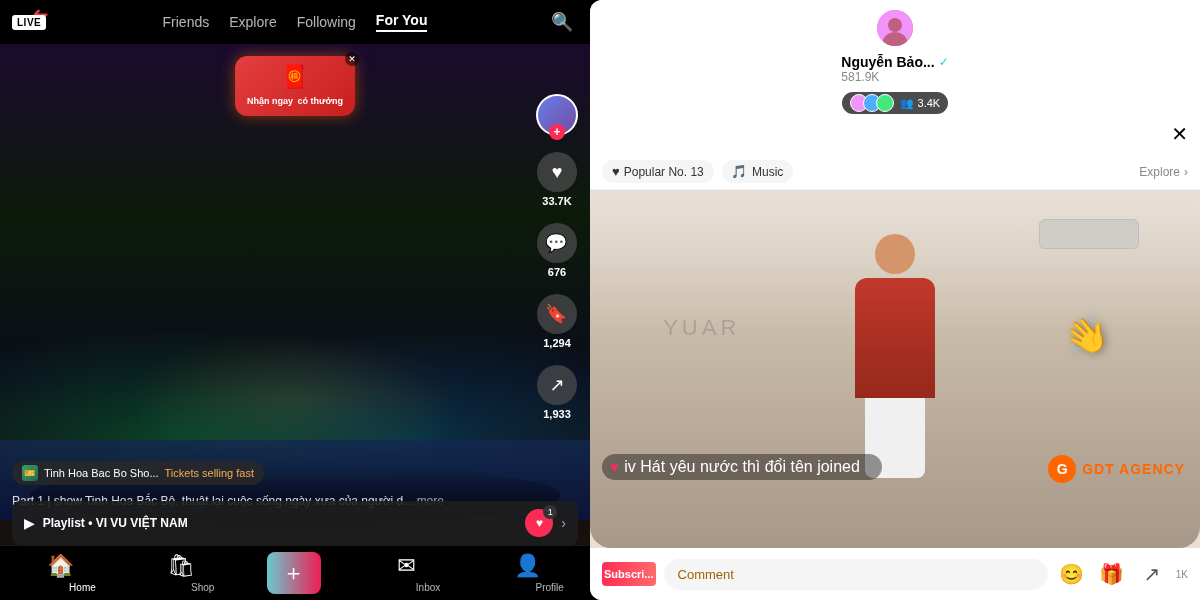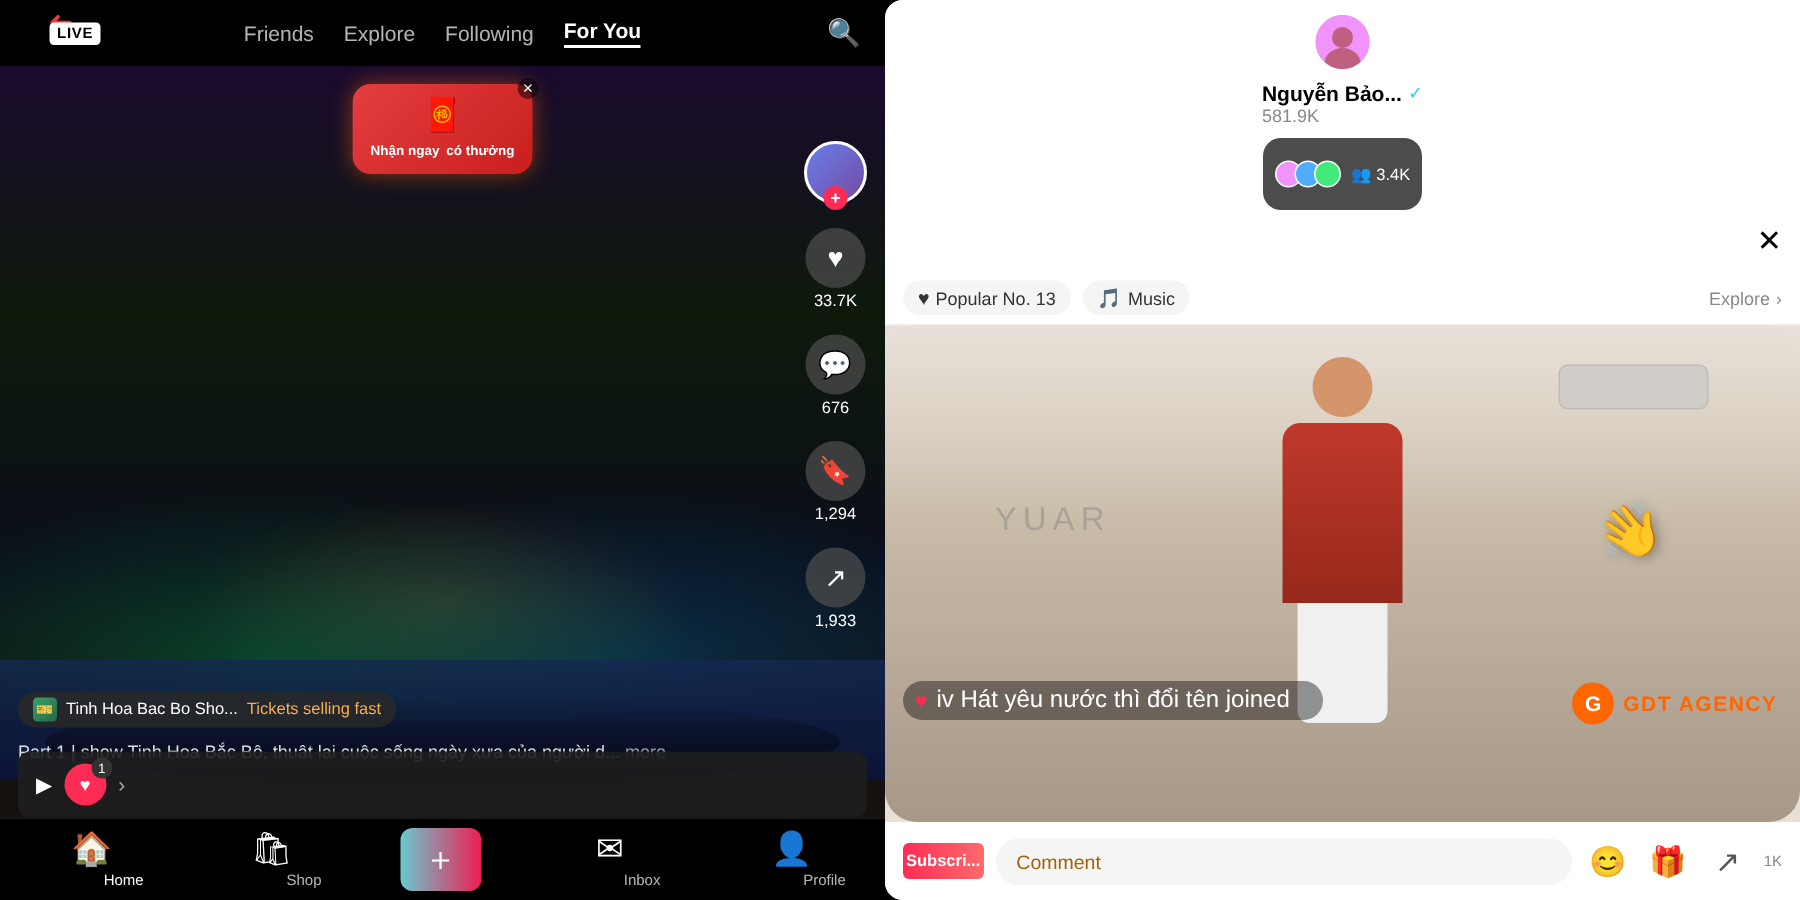--- a/index.html
+++ b/index.html
@@ -31,21 +31,21 @@
       align-items: center;
       justify-content: center;
       padding: 8px 16px;
       position: relative;
       z-index: 10;
       height: 44px;
     }
 
     .live-badge {
       position: absolute;
-      left: 33px;
+      left: 12px;
       background: #fff;
       color: #000;
       font-size: 10px;
       font-weight: 900;
       padding: 2px 5px;
       border-radius: 3px;
       letter-spacing: 0.5px;
     }
 
     .red-arrow {
@@ -222,21 +222,21 @@
       display: flex;
       align-items: center;
       justify-content: center;
       color: #fff;
       font-size: 18px;
     }
 
     .action-count {
       color: #fff;
       font-size: 11px;
-      font-weight: 400;
+      font-weight: 700;
     }
 
     
     .video-bottom {
       position: absolute;
       bottom: 90px;
       left: 12px;
       right: 60px;
     }
 
@@ -461,21 +461,21 @@
     }
 
     .follower-count {
       color: #888;
       font-size: 12px;
     }
 
     .viewers-badge {
       background: rgba(0,0,0,0.7);
       border-radius: 12px;
-      padding: 15px 8px;
+      padding: 2px 8px;
       color: #fff;
       font-size: 11px;
       display: flex;
       align-items: center;
       gap: 4px;
     }
 
     .viewer-avatars {
       display: flex;
     }
@@ -824,20 +824,21 @@
           <span class="ticket-selling">Tickets selling fast</span>
         </div>
         <div class="video-desc">
           <span>Part 1 | show Tinh Hoa Bắc Bộ, thuật lại cuộc sống ngày xưa của người d...</span>
           <span class="more">more</span>
         </div>
       </div>
 
       <div class="playlist-bar">
         <span class="playlist-icon">▶</span>
+        <span class="playlist-text">Playlist • VI VU VIỆT NAM</span>
         <div class="playlist-heart">
           <span>♥</span>
           <span class="heart-badge">1</span>
         </div>
         <span class="playlist-arrow">›</span>
       </div>
     </div>
   </div>
 
   <div class="bottom-nav">

